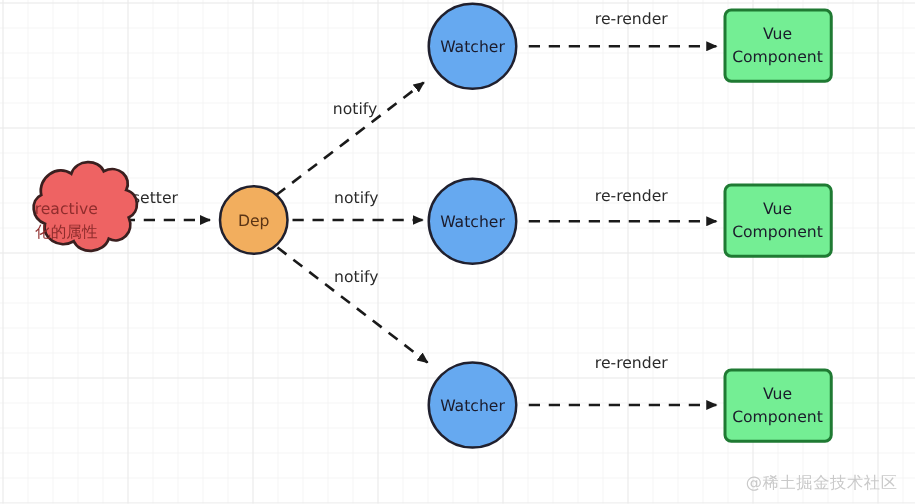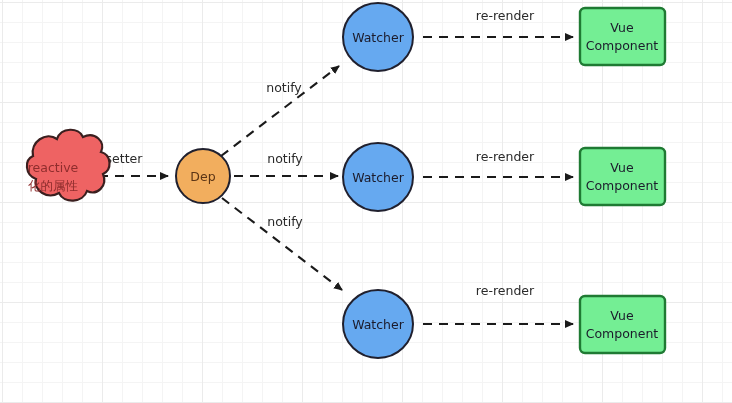--- a/index.html
+++ b/index.html
@@ -157,13 +157,14 @@
       <text class="node-label node-label-dark" x="622" y="186">Component</text>
     </g>
 
     <g>
       <rect x="580" y="296" width="85" height="57" rx="5" ry="5" fill="#74ee94" stroke="#1f7a33" stroke-width="2.4"></rect>
       <text class="node-label node-label-dark" x="622" y="316">Vue</text>
       <text class="node-label node-label-dark" x="622" y="334">Component</text>
     </g>
   </svg>
 
+  <div class="watermark">@稀土掘金技术社区</div>
 </div>
 
 </body></html>

